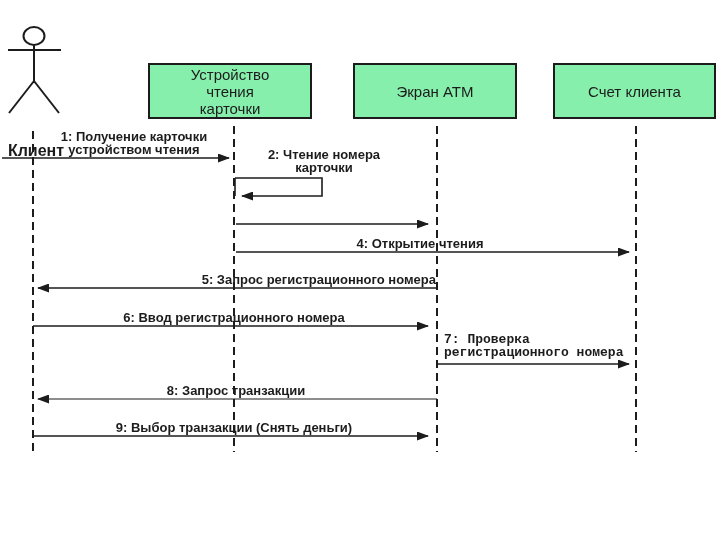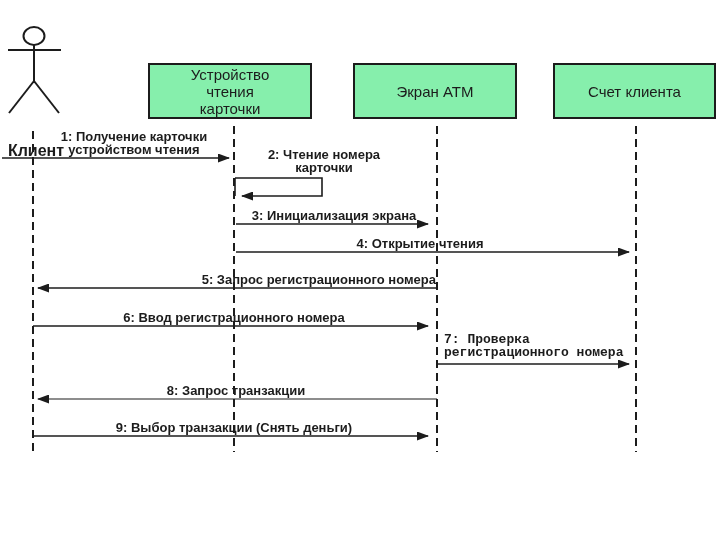--- a/index.html
+++ b/index.html
@@ -82,23 +82,20 @@
   <div class="msg-label" style="left:34px;top:131px;width:200px;">
     <span class="lbl-line">1: Получение карточки</span>
     <span class="lbl-line">устройством чтения</span>
   </div>
 
   <div class="msg-label" style="left:240px;top:149px;width:168px;">
     <span class="lbl-line">2: Чтение номера</span>
     <span class="lbl-line">карточки</span>
   </div>
 
-  <div class="msg-label" style="left:234px;top:210px;width:200px;">
-    <span class="lbl-line">3: Инициализация экрана</span>
-  </div>
 
   <div class="msg-label" style="left:240px;top:238px;width:360px;">
     <span class="lbl-line">4: Открытие чтения</span>
   </div>
 
   <div class="msg-label" style="left:36px;top:274px;width:400px;text-align:right;">
     <span class="lbl-line">5: Запрос регистрационного номера</span>
   </div>
 
   <div class="msg-label" style="left:36px;top:312px;width:396px;">

